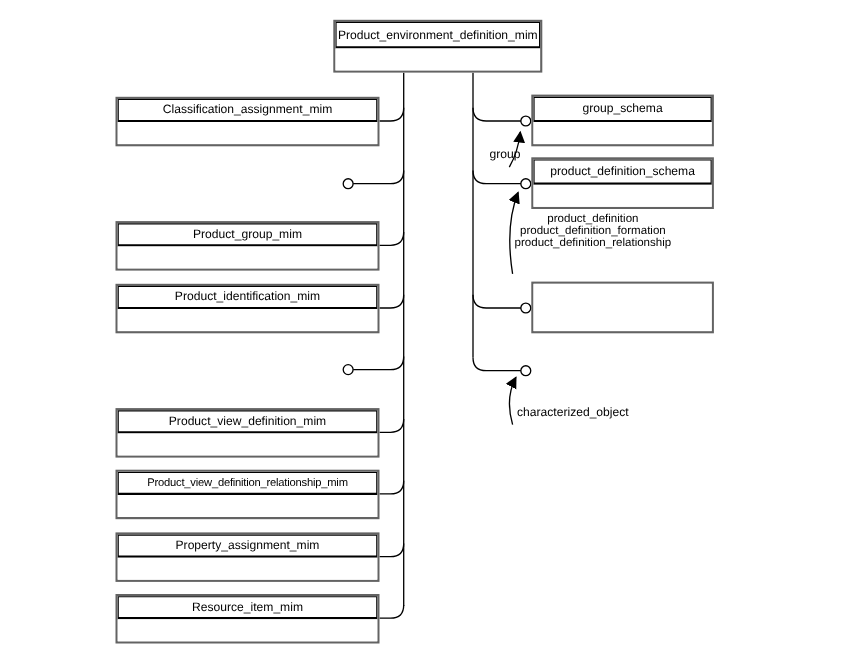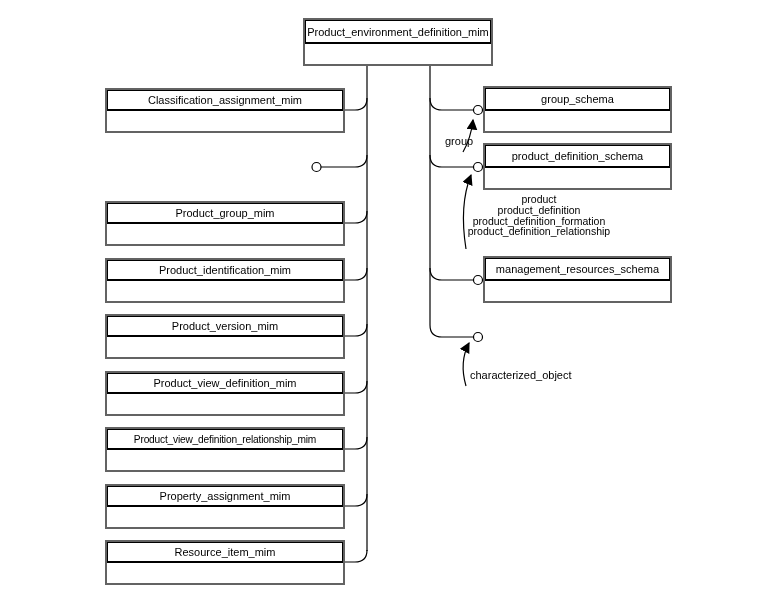--- a/index.html
+++ b/index.html
@@ -7,21 +7,21 @@
   .canvas{position:relative;width:778px;height:606px;background:#fff;overflow:hidden;}
   svg.connectors{position:absolute;left:0;top:0;width:778px;height:606px;}
   .box{position:absolute;box-sizing:border-box;border:2px solid #636363;background:#fff;
        display:flex;flex-direction:column;}
   .box .title{box-sizing:border-box;border:1px solid #000;border-bottom-width:2px;
        display:flex;align-items:center;justify-content:center;
        font-size:11px;white-space:nowrap;overflow:hidden;background:#fff;}
   .box .body{flex:1;background:#fff;}
   .leftbox{left:105px;width:240px;height:45px;}
   .leftbox .title{flex:0 0 21px;}
-  .rightbox{left:483px;width:189px;height:47px;}
+  .rightbox{left:483px;width:166px;height:47px;}
   .rightbox .title{flex:0 0 23px;}
   .topbox{left:303px;top:18px;width:190px;height:48px;}
   .topbox .title{flex:0 0 24px;}
   .tight .title{font-size:10.2px;letter-spacing:-0.2px;}
   .label{position:absolute;font-size:11px;white-space:nowrap;}
   .label-block{position:absolute;left:439px;top:194px;width:200px;text-align:center;
        font-size:10.5px;line-height:10.8px;white-space:nowrap;}
 </style>
 </head>
 <body>
@@ -98,24 +98,20 @@
     <div class="body"></div>
   </div>
   <div class="box leftbox" style="top:201px">
     <div class="title">Product_group_mim</div>
     <div class="body"></div>
   </div>
   <div class="box leftbox" style="top:258px">
     <div class="title">Product_identification_mim</div>
     <div class="body"></div>
   </div>
-  <div class="box leftbox" style="top:314px">
-    <div class="title">Product_version_mim</div>
-    <div class="body"></div>
-  </div>
   <div class="box leftbox" style="top:371px">
     <div class="title">Product_view_definition_mim</div>
     <div class="body"></div>
   </div>
   <div class="box leftbox tight" style="top:427px">
     <div class="title">Product_view_definition_relationship_mim</div>
     <div class="body"></div>
   </div>
   <div class="box leftbox" style="top:484px">
     <div class="title">Property_assignment_mim</div>
@@ -128,28 +124,26 @@
 
   <div class="box rightbox" style="top:86px">
     <div class="title">group_schema</div>
     <div class="body"></div>
   </div>
   <div class="box rightbox" style="top:143px">
     <div class="title">product_definition_schema</div>
     <div class="body"></div>
   </div>
   <div class="box rightbox" style="top:256px">
-    <div class="title">management_resources_schema</div>
     <div class="body"></div>
   </div>
 
   <div class="label" style="left:445px;top:135px">group</div>
 
   <div class="label-block">
-    <div>product</div>
     <div>product_definition</div>
     <div>product_definition_formation</div>
     <div>product_definition_relationship</div>
   </div>
 
   <div class="label" style="left:470px;top:369px">characterized_object</div>
 
 </div>
 
 </body></html>

